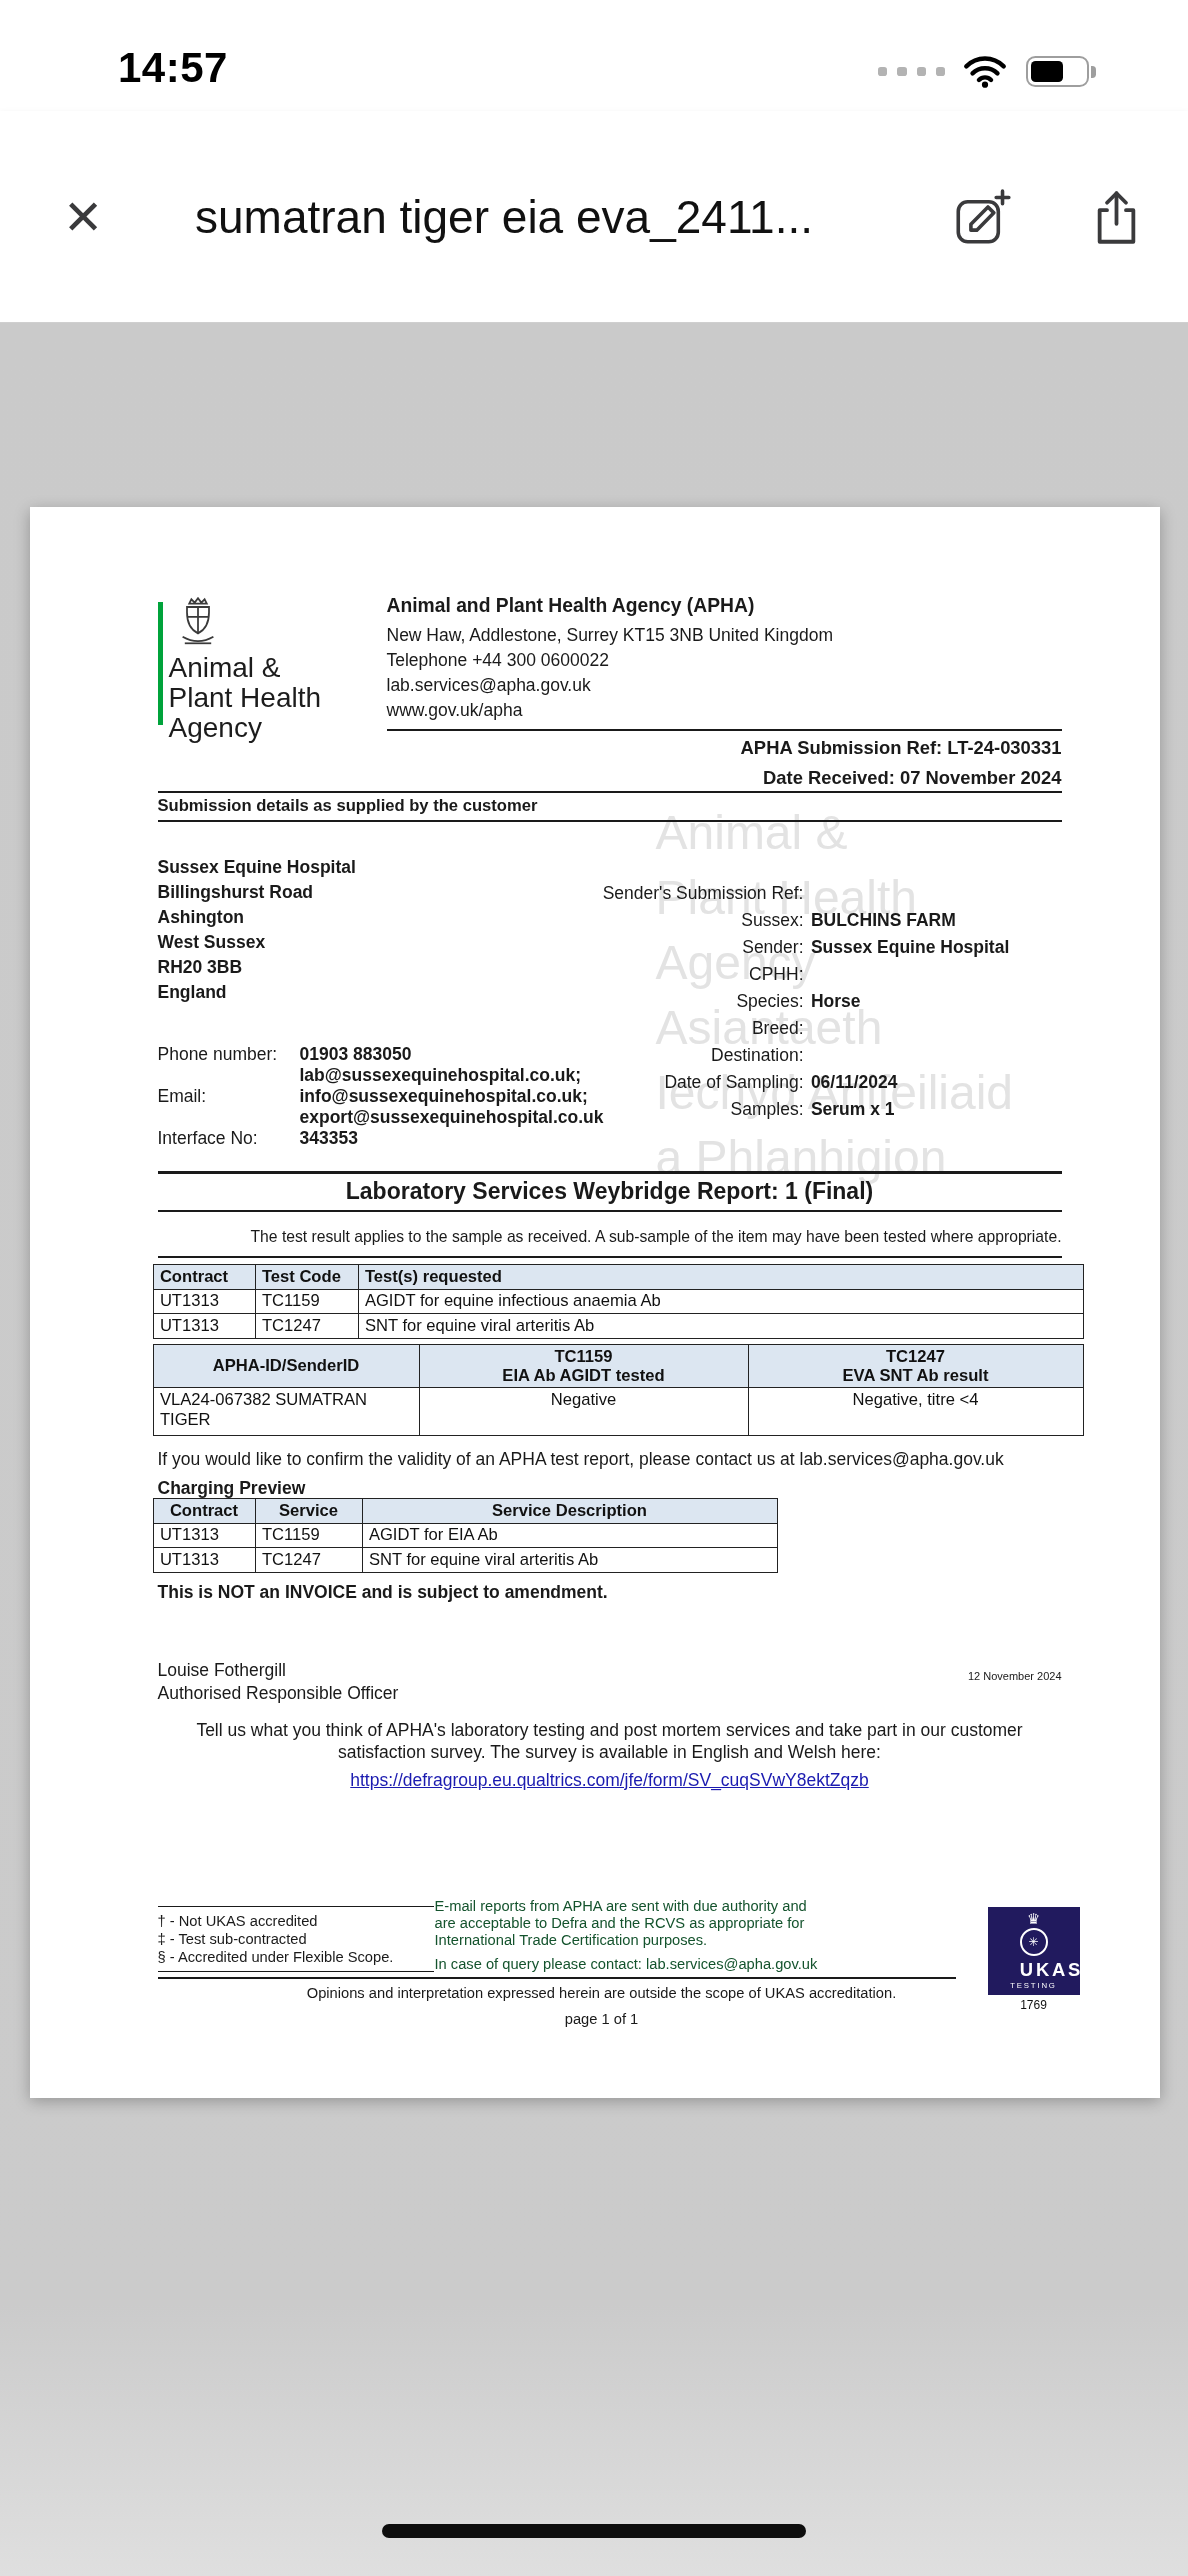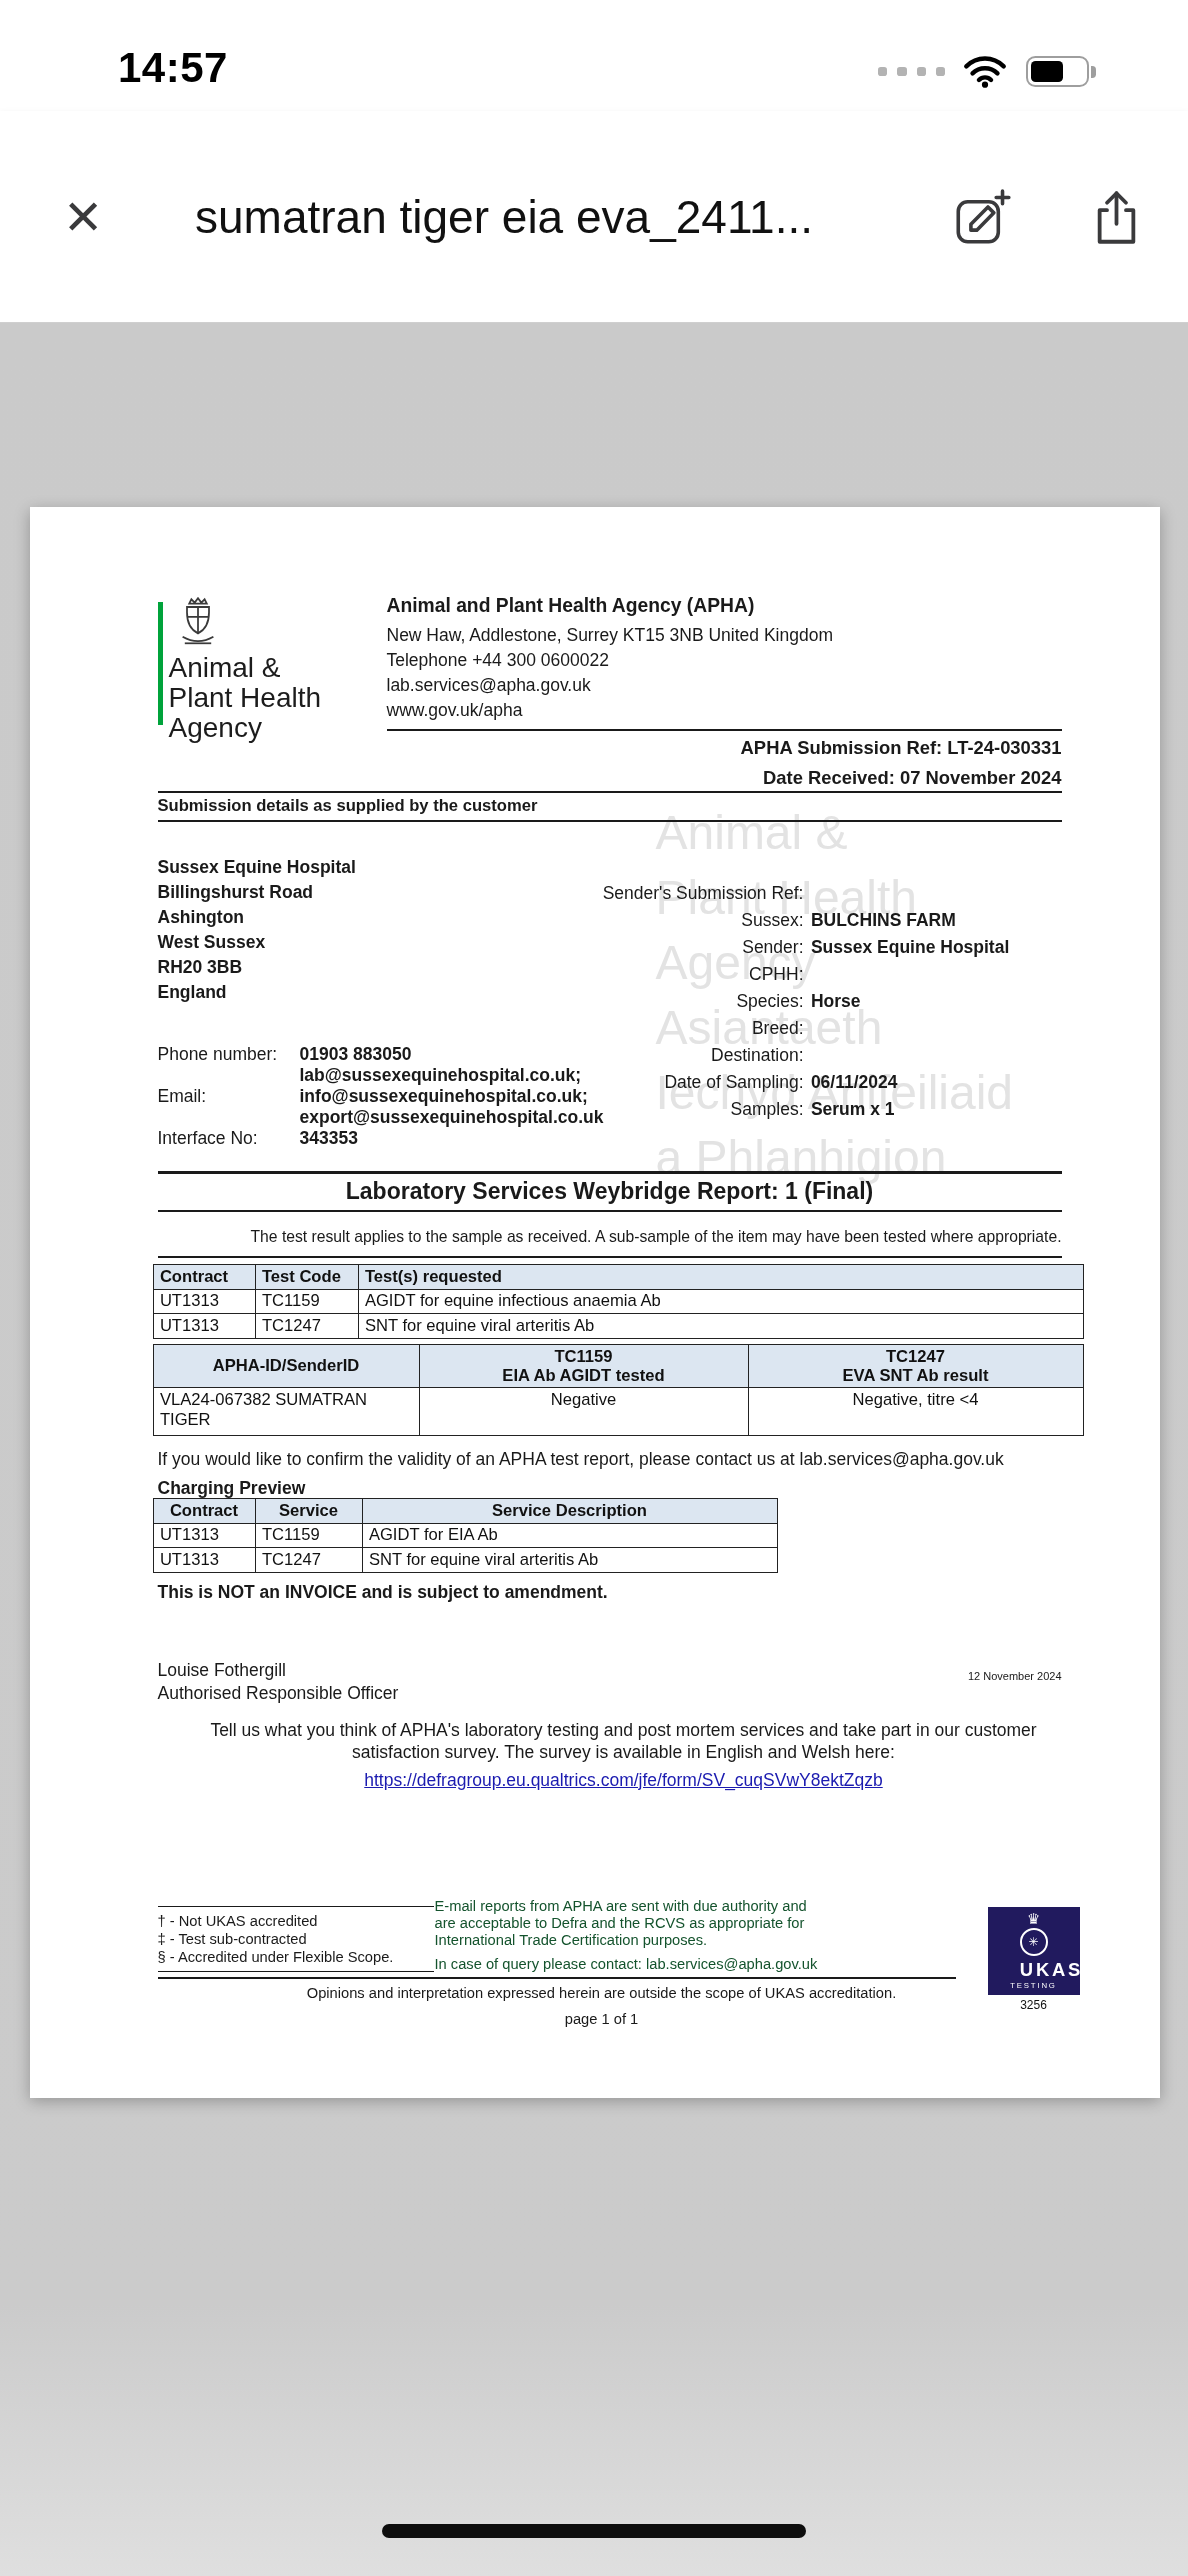--- a/index.html
+++ b/index.html
@@ -93,21 +93,21 @@
   .charging-table th { text-align:center; }
 
   .validity-note { position:absolute; left:128px; top:942px; font-size:17.5px; }
   .charging-label { position:absolute; left:128px; top:971px; font-size:17.5px; font-weight:bold; }
   .invoice-note { position:absolute; left:128px; top:1075px; font-size:17.5px; font-weight:bold; }
 
   .sig-name  { position:absolute; left:128px; top:1153px; font-size:17.5px; }
   .sig-title { position:absolute; left:128px; top:1176px; font-size:17.5px; }
   .sig-date  { position:absolute; left:571px; top:1163px; width:461px; text-align:right; font-size:11px; }
 
-  .survey { position:absolute; left:142px; top:1212px; width:904px; text-align:center; font-size:17.5px; line-height:22px; }
+  .survey { position:absolute; left:128px; top:1212px; width:904px; text-align:center; font-size:17.5px; line-height:22px; }
   .survey-link { display:inline-block; margin-top:5.5px; color:#1b1bb0; text-decoration:underline; }
 
   
   .accred-notes { position:absolute; left:128px; top:1399px; width:276px;
     border-top:1.8px solid #1a1a1a; border-bottom:1.8px solid #1a1a1a; padding:4.6px 0 5.5px 0;
     font-size:14.7px; line-height:18px; }
   .footer-center { position:absolute; left:405px; top:1391px; width:396px; font-size:14.7px; line-height:17px; color:#14532d; }
   .footer-query { margin-top:7.4px; }
   .opinions-rule { top:1470px; left:128px; width:798px; height:1.8px; }
   .opinions-note { position:absolute; left:128px; top:1478px; width:888px; text-align:center; font-size:14.7px; }
@@ -398,21 +398,21 @@
         <div class="opinions-note">Opinions and interpretation expressed herein are outside the scope of UKAS accreditation.</div>
         <div class="page-label">page 1 of 1</div>
 
         <div class="ukas">
           <div class="ukas-box">
             <div class="ukas-crown">♛</div>
             <div class="ukas-ring">✳</div>
             <div class="ukas-acronym">UKAS</div>
             <div class="ukas-type">TESTING</div>
           </div>
-          <div class="ukas-number">3256</div>
+          <div class="ukas-number">1769</div>
         </div>
 
       </div>
     </div>
   </div>
 
   <div class="home-indicator"></div>
 
 </div>
 

